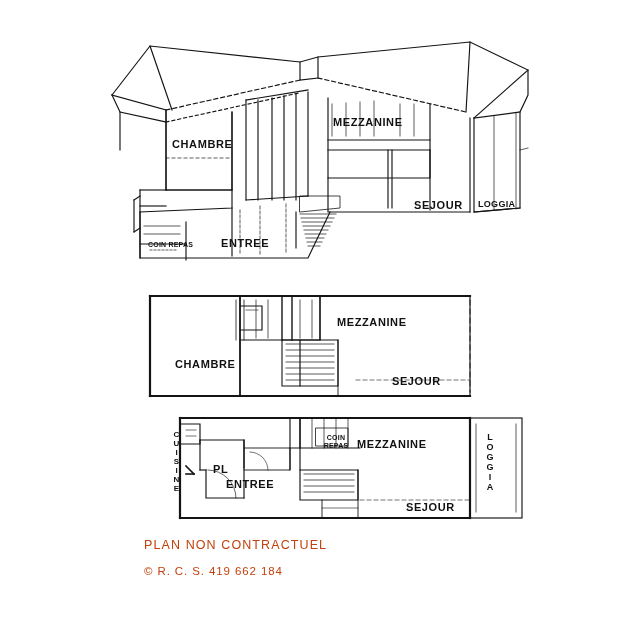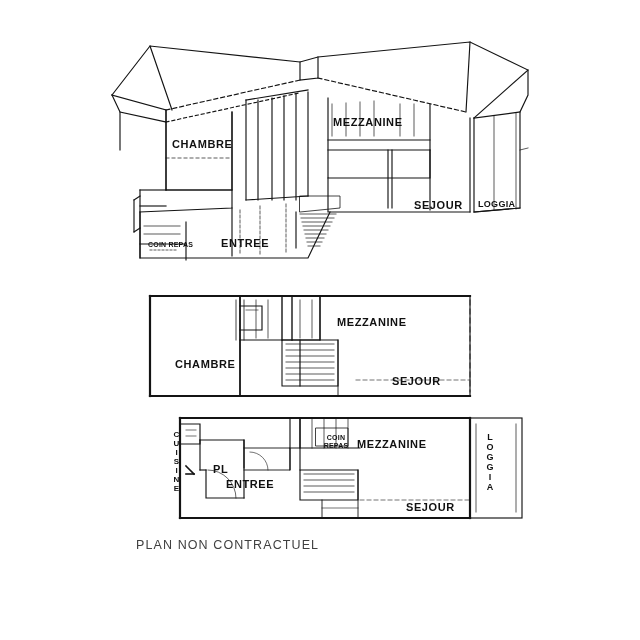--- a/index.html
+++ b/index.html
@@ -25,23 +25,23 @@
   .lbl.sm{font-size:9px;letter-spacing:.3px;}
   .lbl.xs{font-size:7px;letter-spacing:.2px;font-weight:700;}
   .lbl.md{font-size:11px;}
   .vert{
     writing-mode:vertical-rl;
     text-orientation:upright;
     letter-spacing:0px;
   }
   .footer{
     position:absolute;
-    left:136px;
+    left:144px;
     font-family:"Liberation Sans", sans-serif;
-    color:#404040;
+    color:#c2410c;
     letter-spacing:1.1px;
   }
   #footer-main{top:538px;font-size:12.5px;}
   #footer-rcs{top:565px;font-size:11.5px;letter-spacing:.9px;}
 </style>
 </head>
 <body>
 
 <div class="stage">
 
@@ -222,14 +222,15 @@
   <div class="lbl md" style="left:357px;top:439px;">MEZZANINE</div>
   <div class="lbl md" style="left:213px;top:464px;">PL</div>
   <div class="lbl md" style="left:226px;top:479px;">ENTREE</div>
   <div class="lbl md" style="left:406px;top:502px;">SEJOUR</div>
   <div class="lbl xs" style="left:322px;top:434px;width:28px;white-space:normal;text-align:center;line-height:1.15;">COIN REPAS</div>
 
   <div class="lbl vert" style="left:485px;top:432px;font-size:9px;">LOGGIA</div>
   <div class="lbl vert" style="left:172px;top:430px;font-size:8px;">CUISINE</div>
 
   <div class="footer" id="footer-main">PLAN NON CONTRACTUEL</div>
+  <div class="footer" id="footer-rcs">© R. C. S. 419 662 184</div>
 
 </div>
 
 </body></html>

